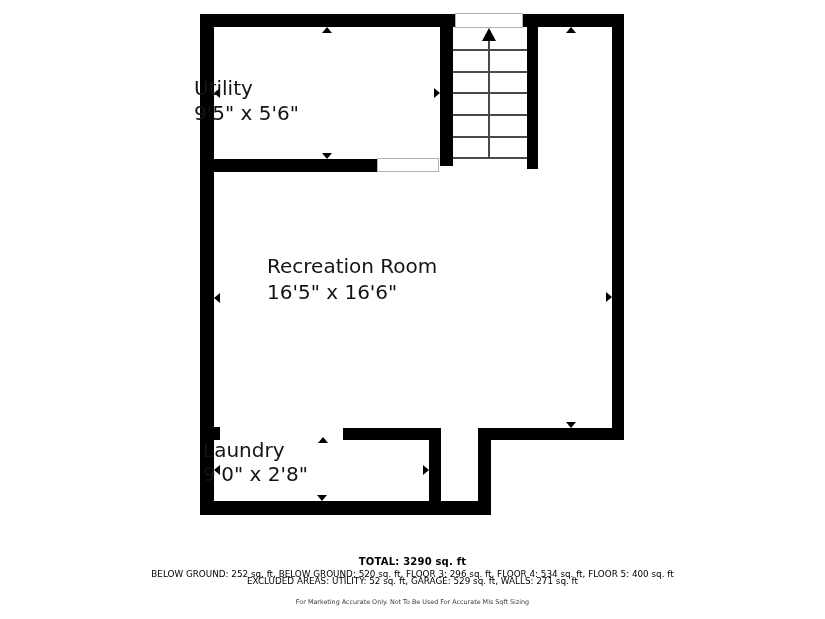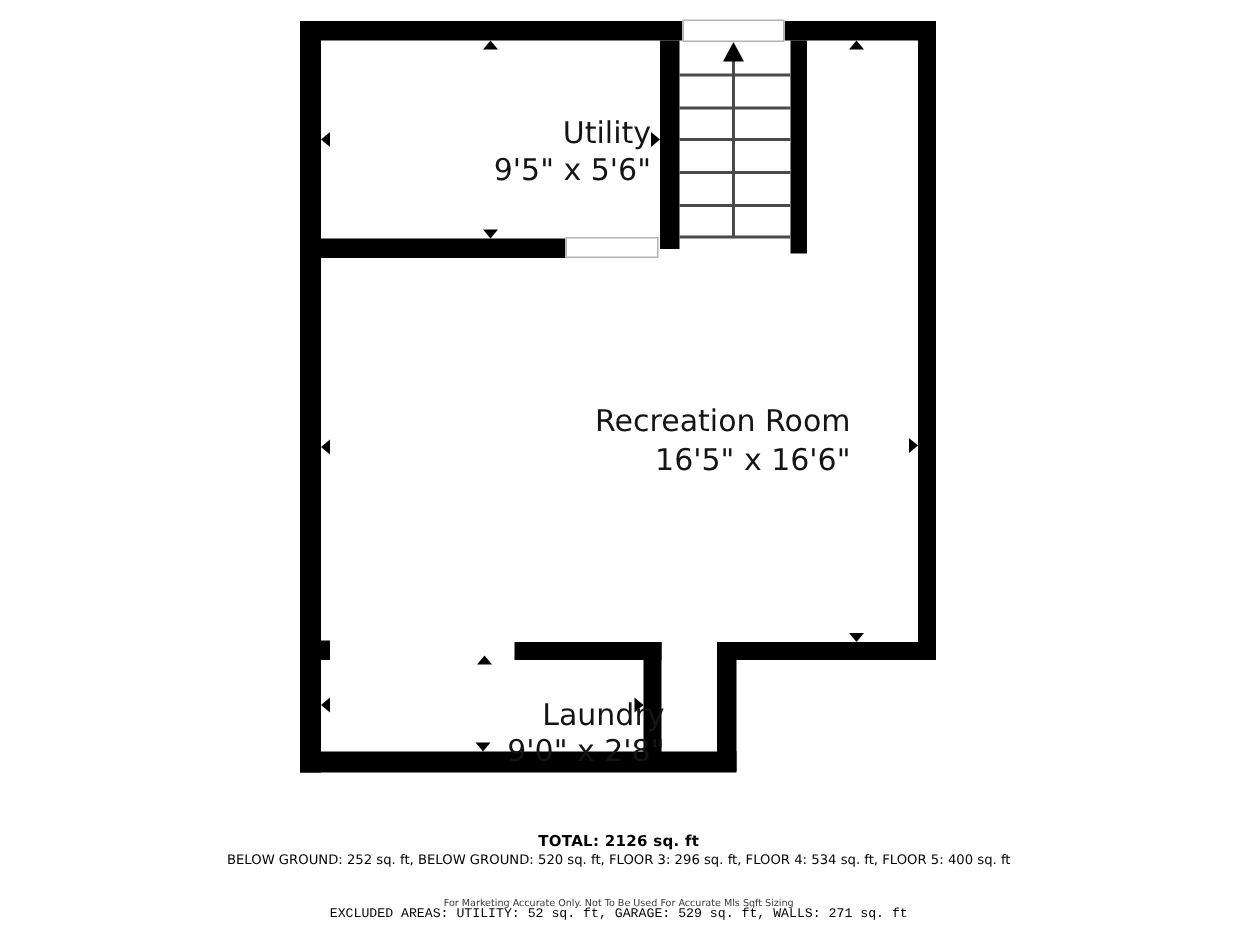--- a/index.html
+++ b/index.html
@@ -2,39 +2,39 @@
 <html><head>
 <meta charset="utf-8">
 <style>
   html,body { margin:0; padding:0; background:#ffffff; }
   #canvas {
     position:relative; width:825px; height:619px; background:#ffffff;
     font-family:"DejaVu Sans","Liberation Sans",sans-serif; overflow:hidden;
   }
   .wall { position:absolute; background:#000000; }
   .opening { position:absolute; background:#ffffff; border:1px solid #b3b3b3; box-sizing:border-box; }
-  .room-label { position:absolute; text-align:right; color:#141414; font-size:20px; }
+  .room-label { position:absolute; text-align:left; color:#141414; font-size:20px; }
   .room-name { line-height:25px; }
   .room-dims { line-height:25px; }
   .stair-line { position:absolute; background:#4a4a4a; height:1.5px; }
   .stair-center { position:absolute; background:#4a4a4a; width:1.5px; }
   .tri-up { position:absolute; width:0; height:0;
     border-left:5px solid transparent; border-right:5px solid transparent; border-bottom:6px solid #000; }
   .tri-down { position:absolute; width:0; height:0;
     border-left:5px solid transparent; border-right:5px solid transparent; border-top:6px solid #000; }
   .tri-left { position:absolute; width:0; height:0;
     border-top:5px solid transparent; border-bottom:5px solid transparent; border-right:6px solid #000; }
   .tri-right { position:absolute; width:0; height:0;
     border-top:5px solid transparent; border-bottom:5px solid transparent; border-left:6px solid #000; }
   .arrow-head { position:absolute; width:0; height:0;
     border-left:7px solid transparent; border-right:7px solid transparent; border-bottom:13px solid #000; }
   .footer-line { position:absolute; left:0; width:825px; text-align:center; color:#000000; }
   .f-total { top:556px; font-size:10px; font-weight:bold; letter-spacing:0.2px; }
   .f-floors { top:569px; font-size:8.8px; }
-  .f-excluded { top:604px; font-size:8.8px;font-family:Liberation Mono, monospace; }
+  .f-excluded { top:576px; font-size:8.8px; }
   .f-disclaimer { top:598px; font-size:6.4px; color:#3a3a3a; }
 </style>
 </head>
 <body>
 
 <div id="canvas">
 
   <div class="wall" style="left:200px; top:14px;  width:255px; height:13px;"></div>
   <div class="wall" style="left:523px; top:14px;  width:101px; height:13px;"></div>
   <div class="wall" style="left:200px; top:14px;  width:14px;  height:501px;"></div>
@@ -76,28 +76,28 @@
   <div class="tri-up" style="left:318px; top:437px;"></div>
   <div class="tri-down" style="left:317px; top:495px;"></div>
   <div class="tri-left" style="left:214px; top:465px;"></div>
   <div class="tri-right" style="left:423px; top:465px;"></div>
 
   <div class="room-label" style="left:194px; top:76px; width:240px;">
     <div class="room-name">Utility</div>
     <div class="room-dims">9'5" x 5'6"</div>
   </div>
 
-  <div class="room-label" style="left:267px; top:267px; width:300px; line-height:26px;">
+  <div class="room-label" style="left:267px; top:253px; width:300px; line-height:26px;">
     <div class="room-name" style="line-height:26px;">Recreation Room</div>
     <div class="room-dims" style="line-height:26px;">16'5" x 16'6"</div>
   </div>
 
-  <div class="room-label" style="left:203px; top:464px; width:240px; line-height:24px;">
+  <div class="room-label" style="left:203px; top:438px; width:240px; line-height:24px;">
     <div class="room-name" style="line-height:24px;">Laundry</div>
     <div class="room-dims" style="line-height:24px;">9'0" x 2'8"</div>
   </div>
 
-  <div class="footer-line f-total">TOTAL: 2126 sq. ft</div>
+  <div class="footer-line f-total">TOTAL: 3290 sq. ft</div>
   <div class="footer-line f-floors">BELOW GROUND: 252 sq. ft, BELOW GROUND: 520 sq. ft, FLOOR 3: 296 sq. ft, FLOOR 4: 534 sq. ft, FLOOR 5: 400 sq. ft</div>
   <div class="footer-line f-excluded">EXCLUDED AREAS: UTILITY: 52 sq. ft, GARAGE: 529 sq. ft, WALLS: 271 sq. ft</div>
   <div class="footer-line f-disclaimer">For Marketing Accurate Only. Not To Be Used For Accurate Mls Sqft Sizing</div>
 
 </div>
 
 </body></html>

